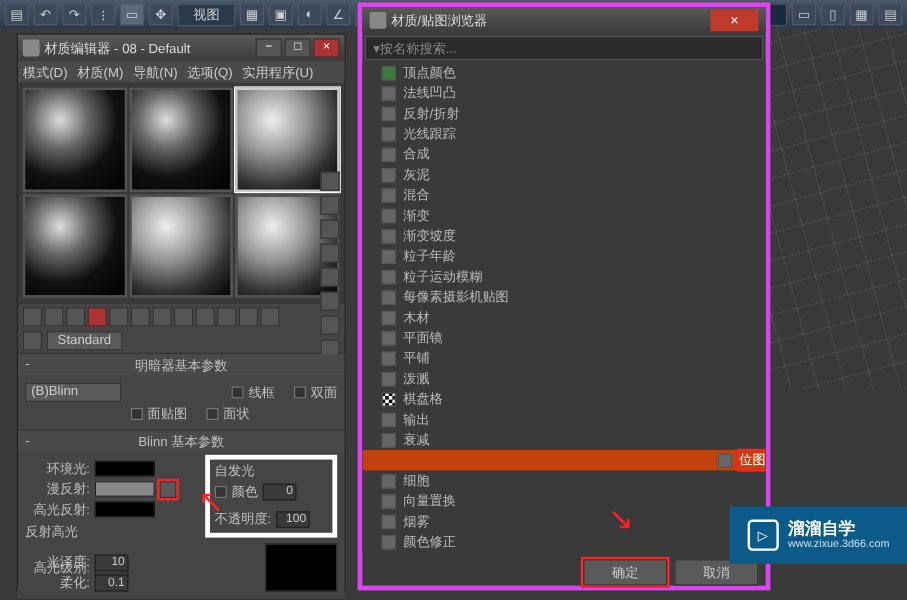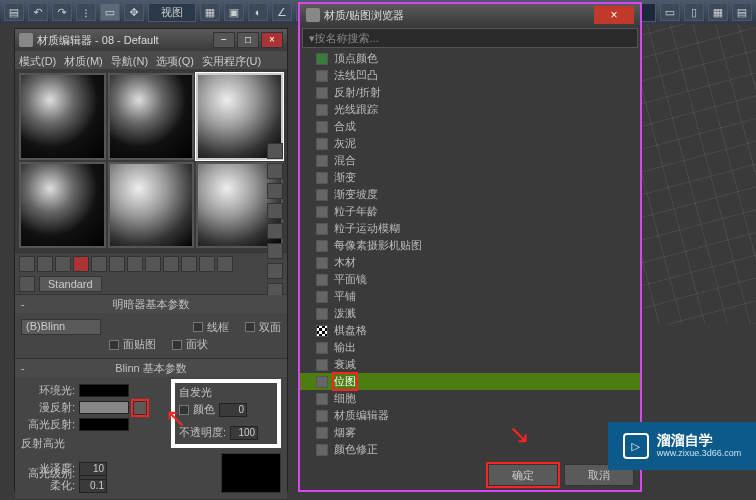--- a/index.html
+++ b/index.html
@@ -16,21 +16,21 @@
 .material-editor {
   position: absolute; top: 28px; left: 14px; width: 274px; height: 464px;
   background: #454545; border: 1px solid #222;
 }
 .window-titlebar { height: 22px; background: linear-gradient(#5a5a5a, #3a3a3a); display: flex; align-items: center; padding: 0 4px; color: #ddd; font-size: 11px; }
 .titlebar-icon { width: 14px; height: 14px; background: #888; border-radius: 2px; margin-right: 4px; }
 .window-controls { margin-left: auto; display: flex; gap: 2px; }
 .win-ctrl { width: 22px; height: 16px; background: #555; border: 1px solid #333; color: #fff; text-align: center; line-height: 14px; font-size: 10px; }
 .win-ctrl.close { background: #a33; }
 
-.menu-bar { height: 18px; background: #4a4a4a; display: flex; padding: 0 4px; gap: 8px; font-size: 11px; align-items: flex-end; }
+.menu-bar { height: 18px; background: #4a4a4a; display: flex; padding: 0 4px; gap: 8px; font-size: 11px; align-items: center; }
 .menu-item { color: #ccc; }
 
 .sample-grid { display: grid; grid-template-columns: repeat(3, 1fr); gap: 2px; padding: 4px; background: #3a3a3a; }
 .sample-slot { aspect-ratio: 1; background: radial-gradient(circle at 35% 30%, #eee, #999 35%, #333 70%, #000 100%); border: 2px solid #555; position: relative; }
 .sample-slot.dark { background: radial-gradient(circle at 35% 30%, #ddd, #666 30%, #111 60%, #000 100%); }
 .sample-slot.active { border: 2px solid #ccc; outline: 1px solid #fff; }
 .side-icons { position: absolute; right: 2px; top: 74px; width: 18px; display: flex; flex-direction: column; gap: 4px; }
 .side-icon { width: 16px; height: 16px; background: #555; border: 1px solid #333; }
 
 .me-toolbar { height: 22px; background: #454545; display: flex; align-items: center; gap: 2px; padding: 2px 4px; border-top: 1px solid #333; }
@@ -53,28 +53,28 @@
 .swatch.black { background: #000; }
 .swatch.gray { background: #888; }
 .spinner { width: 28px; height: 14px; background: #3a3a3a; border: 1px solid #222; color: #ccc; text-align: right; padding: 0 2px; font-size: 10px; }
 .map-btn { width: 14px; height: 14px; background: #5a5a5a; border: 1px solid #333; }
 .highlight-red { outline: 2px solid #ff2222; }
 .red-arrow { position: absolute; font-size: 26px; color: #ff2222; pointer-events: none; }
 
 
 .browser {
   position: absolute; top: 2px; left: 298px; width: 344px; height: 490px;
-  background: #3a3a3a; border: 2px solid #d946ef;
+  background: #3a3a3a; border: 4px solid #d946ef;
 }
 .browser-title { height: 22px; background: linear-gradient(#5a5a5a, #3a3a3a); display: flex; align-items: center; padding: 0 6px; color: #ddd; }
 .browser-close { margin-left: auto; width: 40px; height: 18px; background: #c0392b; color: #fff; text-align: center; line-height: 18px; font-size: 12px; }
 .browser-search { height: 20px; background: #2a2a2a; border: 1px solid #555; margin: 2px; color: #888; padding: 2px 6px; display: flex; align-items: center; }
 .browser-list { overflow: auto; height: 408px; background: #3a3a3a; }
 .browser-item { height: 17px; display: flex; align-items: center; padding-left: 16px; gap: 6px; color: #bbb; }
-.browser-item.selected { background: #4d7c0f; color: #fff; }
+.browser-item.selected { background: #c2410c; color: #fff; justify-content: flex-end; }
 .item-icon { width: 12px; height: 12px; border: 1px solid #555; background: #666; }
 .item-icon.green { background: #3a7a3a; }
 .item-icon.checker { background: repeating-conic-gradient(#fff 0 25%, #000 0 50%) 50% / 6px 6px; }
 .browser-buttons { display: flex; justify-content: flex-end; padding: 6px; gap: 6px; }
 .dlg-btn { width: 70px; height: 22px; background: #5a5a5a; border: 1px solid #333; color: #ccc; }
 
 
 .viewport-bg { position: absolute; top: 24px; right: 0; width: 120px; height: 300px;
   background: linear-gradient(135deg, #4a4a4a, #2a2a2a);
   background-image:
@@ -348,21 +348,21 @@
       <div class="browser-item selected">
         <span class="item-icon "></span>
         <span class="highlight-red">位图</span>
       </div>
       <div class="browser-item">
         <span class="item-icon "></span>
         <span>细胞</span>
       </div>
       <div class="browser-item">
         <span class="item-icon "></span>
-        <span>材质编辑器</span>
+        <span>向量置换</span>
       </div>
       <div class="browser-item">
         <span class="item-icon "></span>
         <span>烟雾</span>
       </div>
       <div class="browser-item">
         <span class="item-icon "></span>
         <span>颜色修正</span>
       </div>
     </div>

